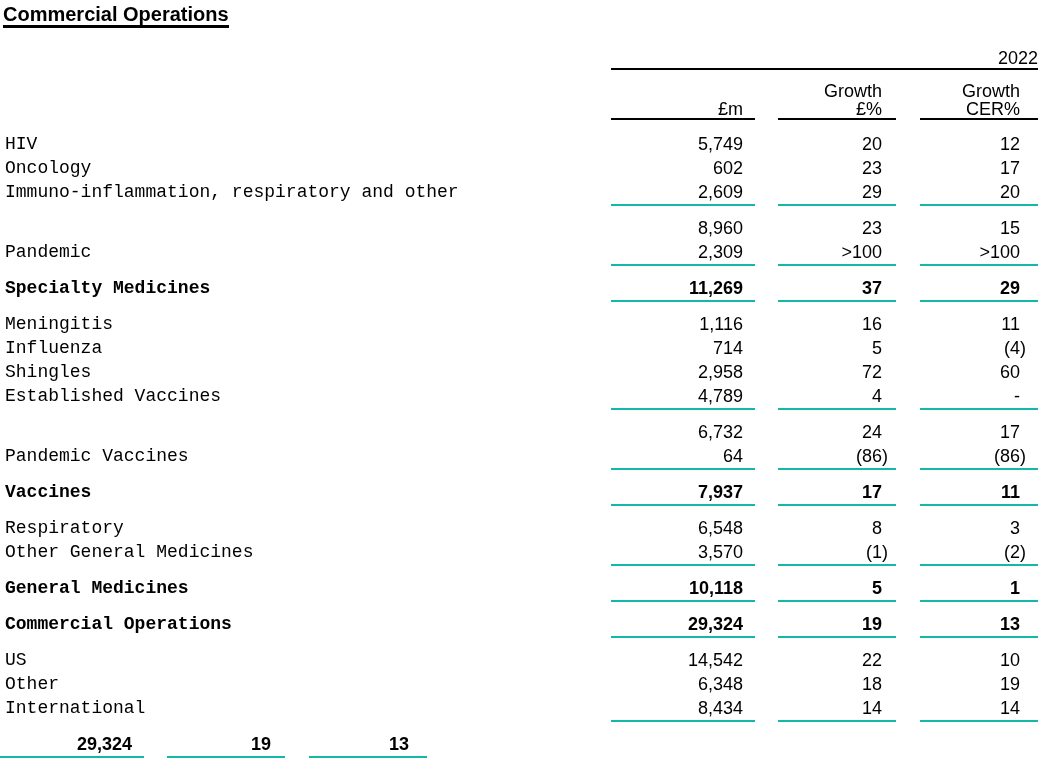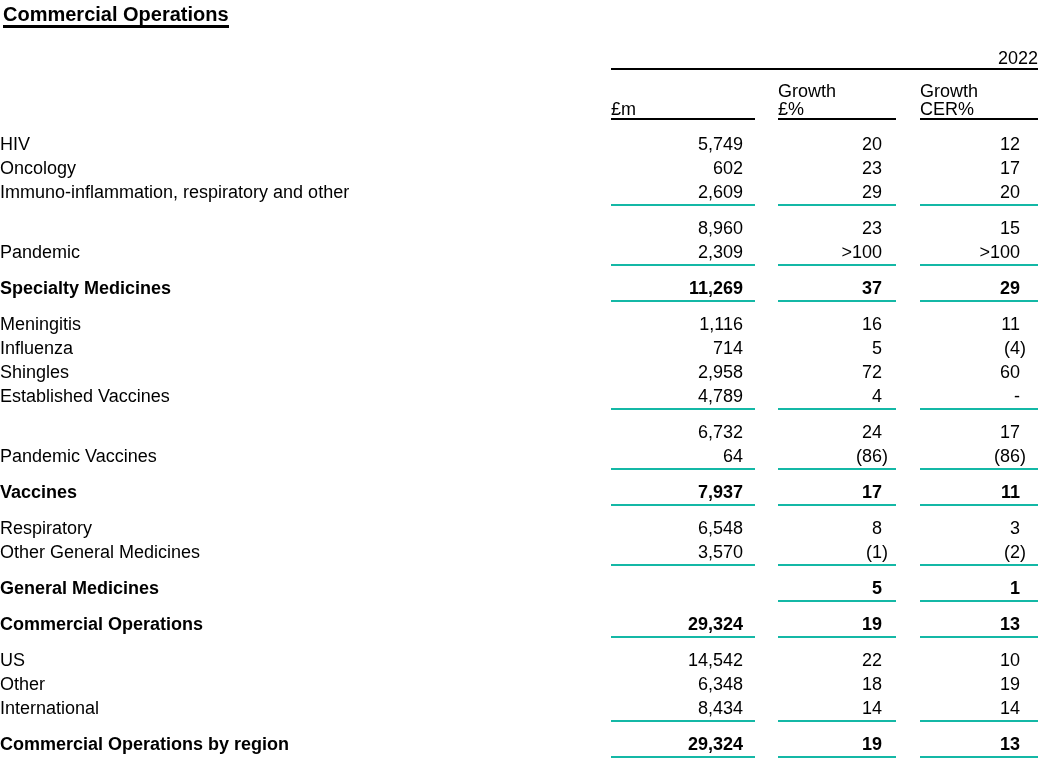--- a/index.html
+++ b/index.html
@@ -44,39 +44,41 @@
     height: 0;
   }
   
   .header-row {
     display: flex;
     margin-top: 12px;
   }
   .header-row .spacer { flex: 1; }
   .hcell {
     box-sizing: border-box;
-    text-align: left;
+    text-align: right;
     border-bottom: 2px solid #000;
   }
   .hcell .l1, .hcell .l2 {
     height: 18px;
     line-height: 18px;
   }
   
   .c1 { width: 144px; padding-right: 12px; }
   .c2 { width: 118px; margin-left: 23px; padding-right: 14px; }
   .c3 { width: 118px; margin-left: 24px; padding-right: 18px; }
   
   .rows { margin-top: 12px; }
   .row {
     display: flex;
     line-height: 24px;
   }
   .row .label {
     flex: 1;
+    padding-left: 5px;
+    font-family: Liberation Mono, monospace;
   }
   .row .num {
     box-sizing: border-box;
     text-align: right;
   }
   .row.rule .num {
     border-bottom: 2px solid #14b8a6;
   }
   .row.rule { margin-bottom: 10px; }
   .row.bold { font-weight: bold; }
@@ -197,20 +199,21 @@
     <div class="num c3"><span class="v">3</span></div>
   </div>
         <div class="row rule">
     <div class="label">Other General Medicines</div>
     <div class="num c1"><span class="v">3,570</span></div>
     <div class="num c2"><span class="v paren">(1)</span></div>
     <div class="num c3"><span class="v paren">(2)</span></div>
   </div>
         <div class="row bold rule">
     <div class="label">General Medicines</div>
+    <div class="num c1"><span class="v">10,118</span></div>
     <div class="num c2"><span class="v">5</span></div>
     <div class="num c3"><span class="v">1</span></div>
   </div>
         <div class="row bold rule">
     <div class="label">Commercial Operations</div>
     <div class="num c1"><span class="v">29,324</span></div>
     <div class="num c2"><span class="v">19</span></div>
     <div class="num c3"><span class="v">13</span></div>
   </div>
         <div class="row">
@@ -225,21 +228,20 @@
     <div class="num c2"><span class="v">18</span></div>
     <div class="num c3"><span class="v">19</span></div>
   </div>
         <div class="row rule">
     <div class="label">International</div>
     <div class="num c1"><span class="v">8,434</span></div>
     <div class="num c2"><span class="v">14</span></div>
     <div class="num c3"><span class="v">14</span></div>
   </div>
         <div class="row bold rule">
-    <div class="label">Commercial Operations by region</div>
     <div class="num c1"><span class="v">29,324</span></div>
     <div class="num c2"><span class="v">19</span></div>
     <div class="num c3"><span class="v">13</span></div>
   </div>
       </div>
 
   </div>
 </div>
 
 </body></html>

